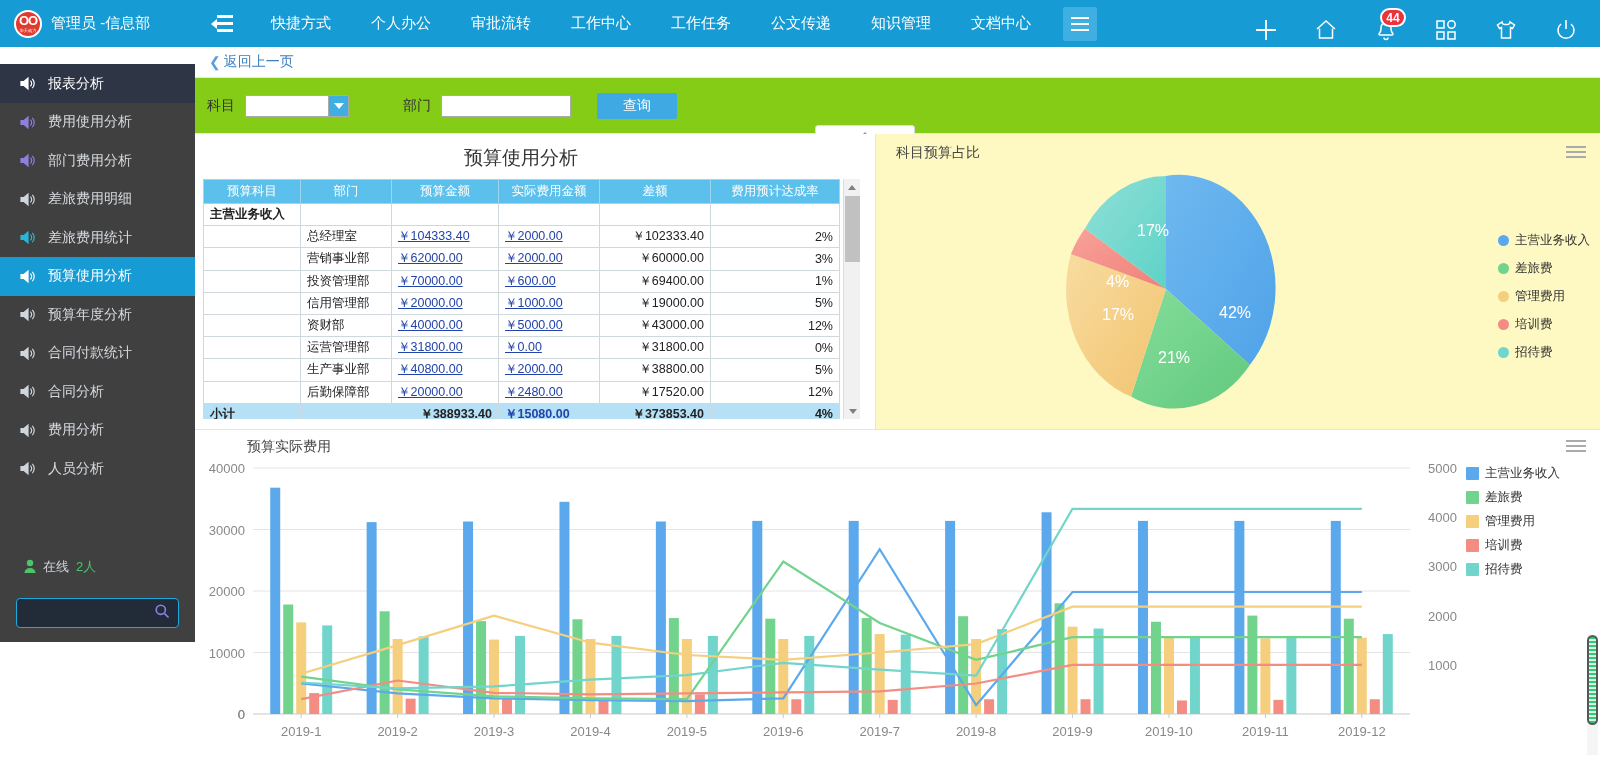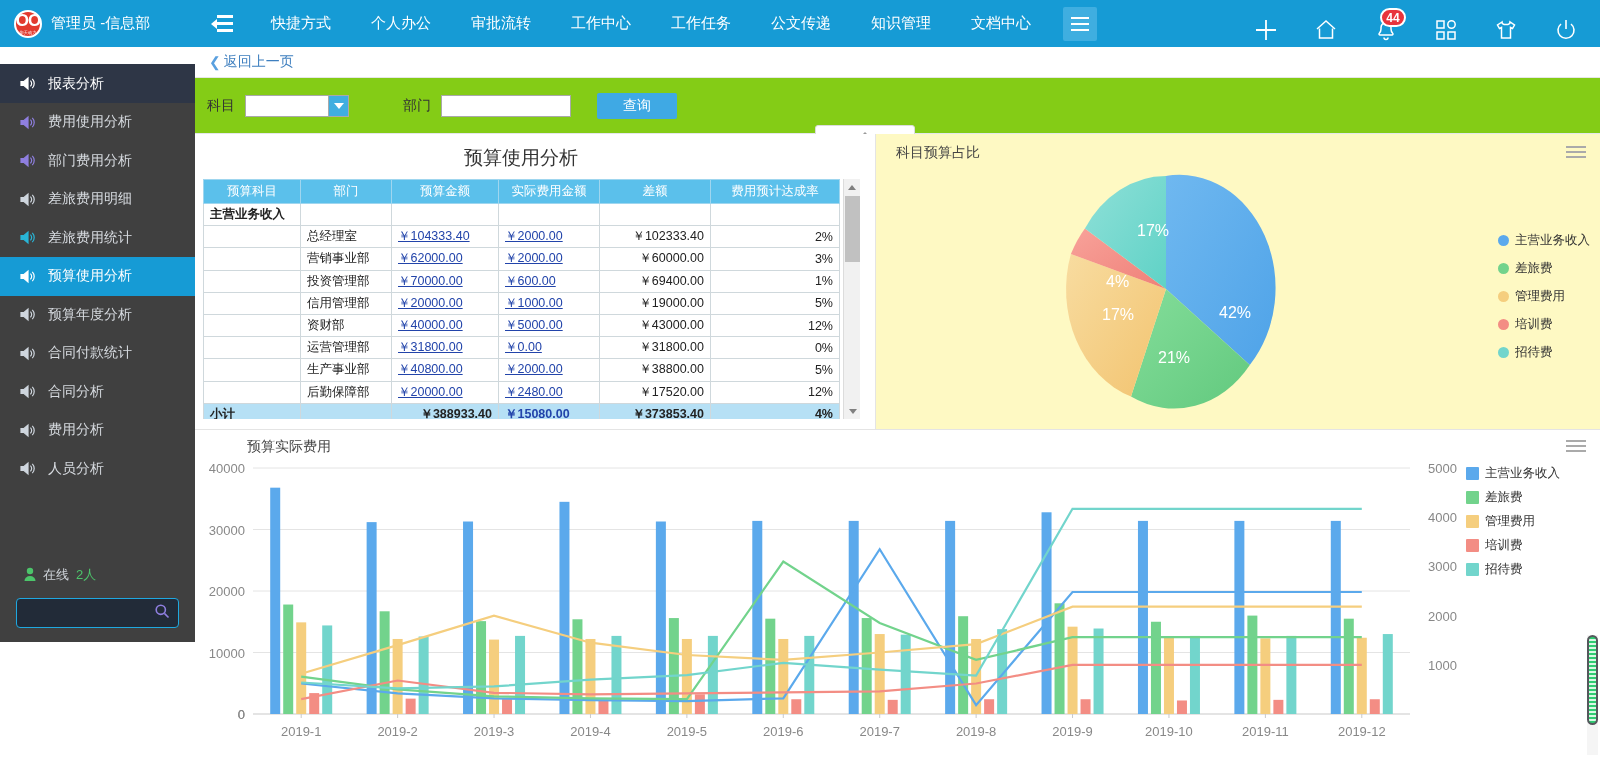--- a/index.html
+++ b/index.html
@@ -18,21 +18,21 @@
   .brand {
     width: 195px; height: 47px; background: #169BD5;
     display: flex; align-items: center; gap: 9px; padding-left: 14px;
   }
   .logo {
     width: 28px; height: 28px; border-radius: 50%;
     background: #e23a2e; color: #fff; font-size: 8px; line-height: 1.05;
     display: flex; flex-direction: column; align-items: center; justify-content: center;
     border: 2px solid #fff; flex: none;
   }
-  .logo .oo { font-size: 17px; font-weight: bold; letter-spacing: -1px; }
+  .logo .oo { font-size: 13px; font-weight: bold; letter-spacing: -1px; }
   .logo .sub { font-size: 5px; transform: scale(.85); white-space: nowrap; }
   .brand-title { color: #fff; font-size: 15px; white-space: nowrap; }
   .brand-title .dept { font-weight: normal; }
 
   .nav-toggle {
     width: 56px; height: 47px; display: flex; align-items: center; justify-content: center;
     cursor: pointer;
   }
   .nav-toggle svg { display:block; }
 
@@ -76,21 +76,21 @@
   .side-item {
     height: 38.5px; display: flex; align-items: center; gap: 12px;
     padding-left: 18px; color: #D7DBE0; font-size: 14px; cursor: pointer;
   }
   .side-item.active { background: #169BD5; color: #fff; }
   .spk { width: 18px; display: flex; justify-content: center; flex: none; }
 
   .side-bottom { position: absolute; bottom: 0; left: 0; width: 195px; padding: 0 0 14px; }
   .online {
     display: flex; align-items: center; gap: 7px; padding-left: 24px;
-    font-size: 13px; color: #cfd4da; margin-bottom: 14px;
+    font-size: 13px; color: #cfd4da; margin-bottom: 22px;
   }
   .online .cnt { color: #4CC46A; }
   .side-search {
     margin: 0 16px; height: 30px; border: 1px solid #1FA8E0; border-radius: 4px;
     background: #222B38; display: flex; align-items: center; position: relative;
   }
   .side-search input {
     background: transparent; border: none; outline: none; color: #ddd;
     font-size: 12px; width: 100%; height: 100%; padding: 0 30px 0 8px;
     font-family: inherit;

